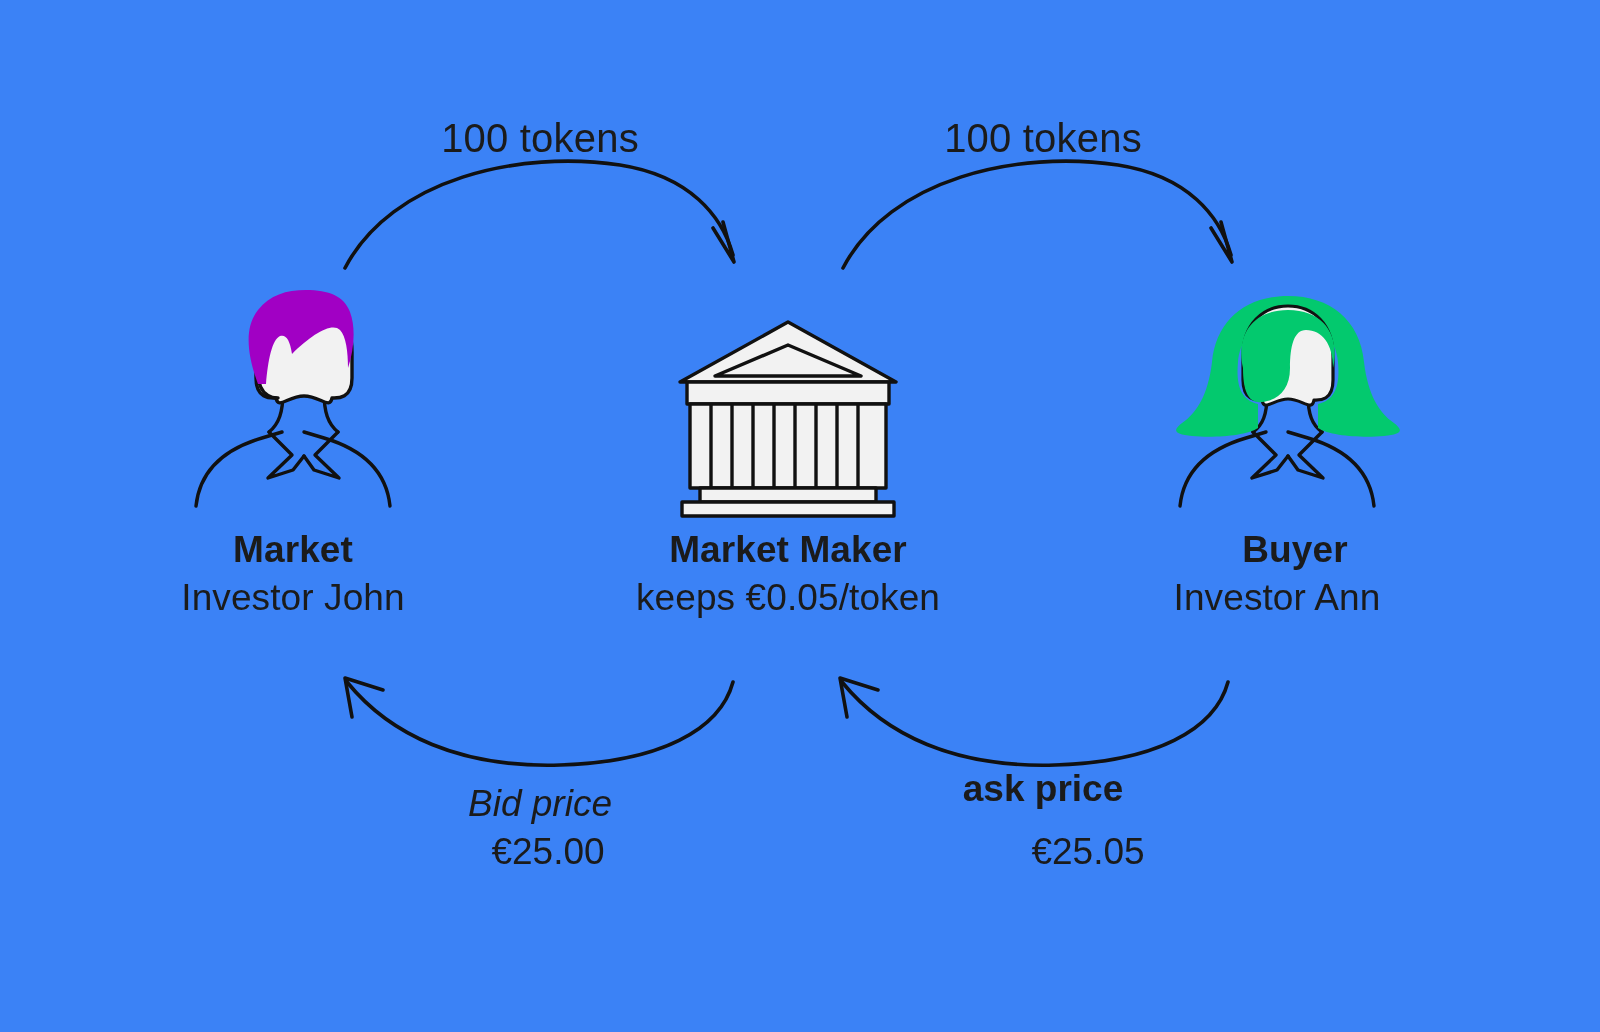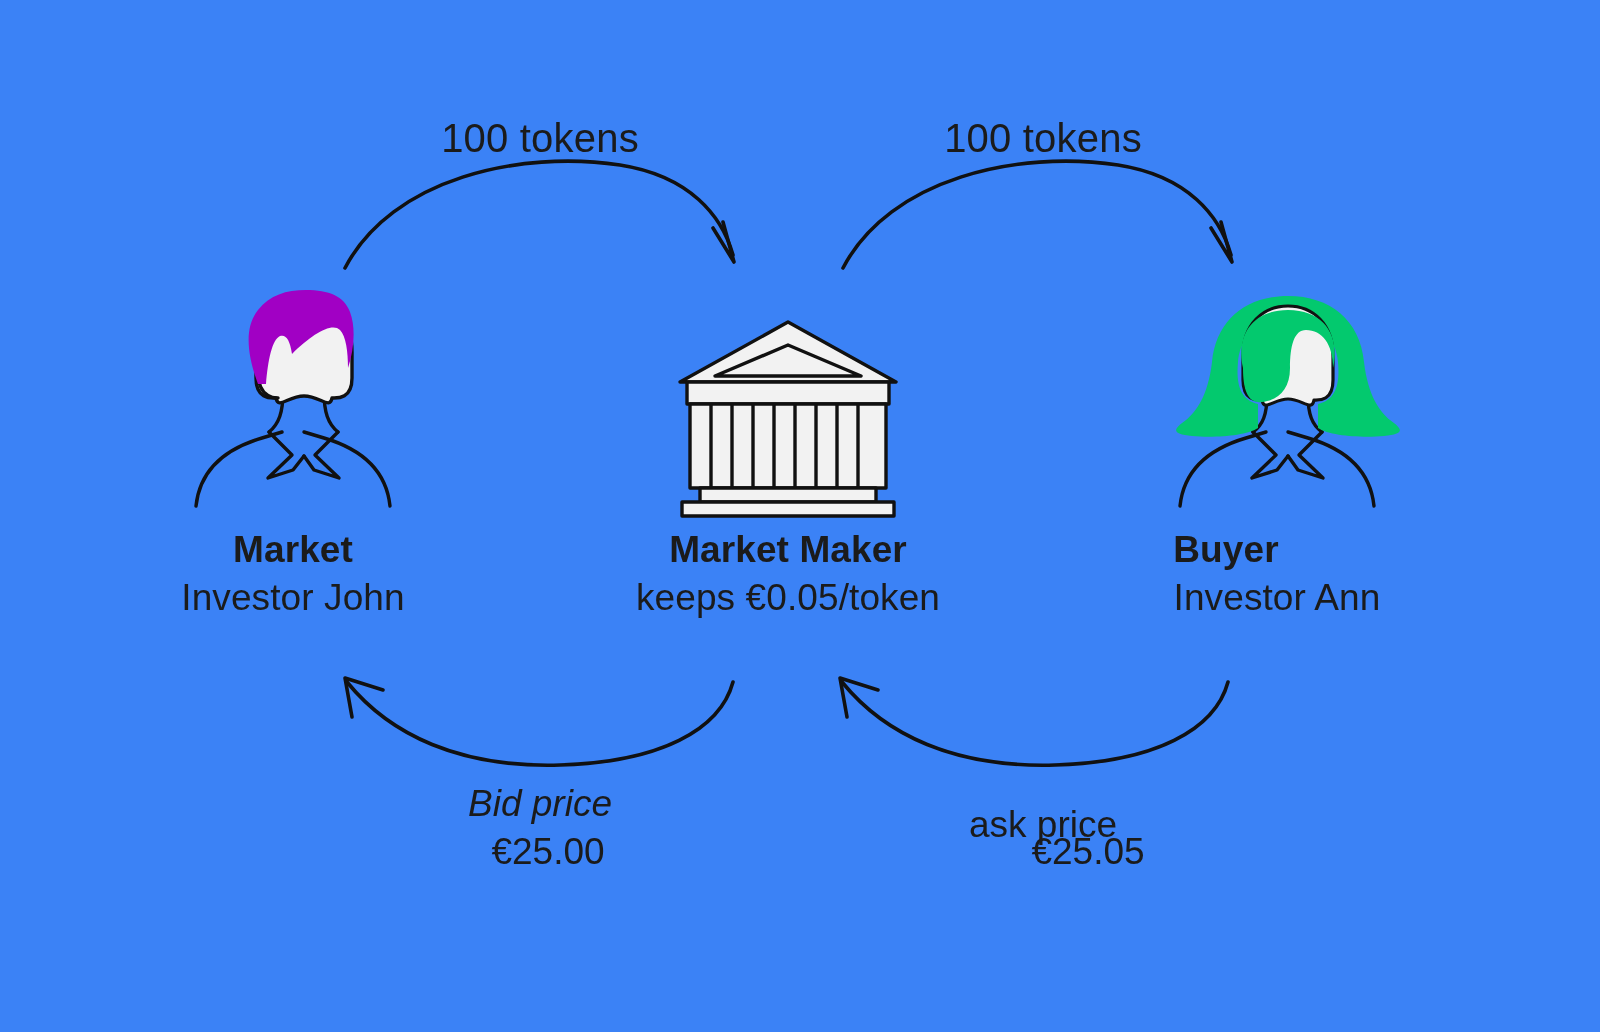--- a/index.html
+++ b/index.html
@@ -181,22 +181,22 @@
   <div class="lbl flow-qty" style="left:330px; top:113px;">100 tokens</div>
 
   <div class="lbl flow-qty" style="left:833px; top:113px;">100 tokens</div>
 
   <div class="lbl actor-name" style="left:33px; top:527px;">Market</div>
   <div class="lbl actor-sub" style="left:-17px; top:575px;">Investor John</div>
 
   <div class="lbl actor-name" style="left:528px; top:527px;text-align:center;">Market Maker</div>
   <div class="lbl actor-sub" style="left:478px; top:575px;">keeps €0.05/token</div>
 
-  <div class="lbl actor-name" style="left:966px; top:527px;">Buyer</div>
+  <div class="lbl actor-name" style="left:1035px; top:527px;">Buyer</div>
   <div class="lbl actor-sub" style="left:967px; top:575px;">Investor Ann</div>
 
   <div class="lbl price-cap" style="left:320px; top:781px;font-style:italic;">Bid price</div>
   <div class="lbl price-val" style="left:328px; top:829px;text-align:center;">€25.00</div>
 
-  <div class="lbl price-cap" style="left:823px; top:802px;">ask price</div>
+  <div class="lbl price-cap" style="left:823px; top:766px;font-weight:bold;">ask price</div>
   <div class="lbl price-val" style="left:868px; top:829px;">€25.05</div>
 
 </div>
 
 </body></html>

